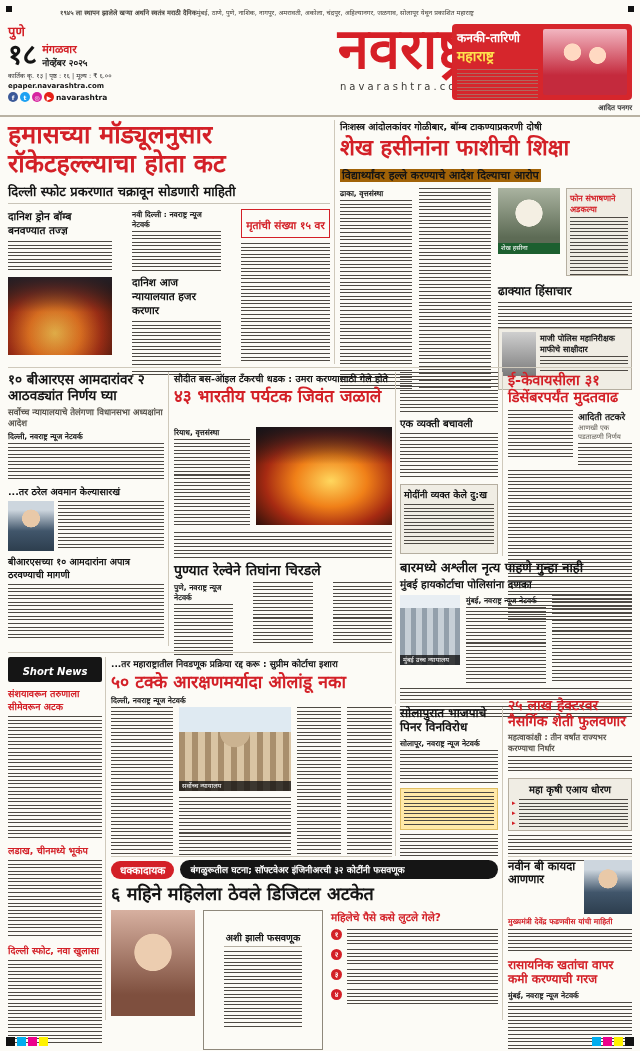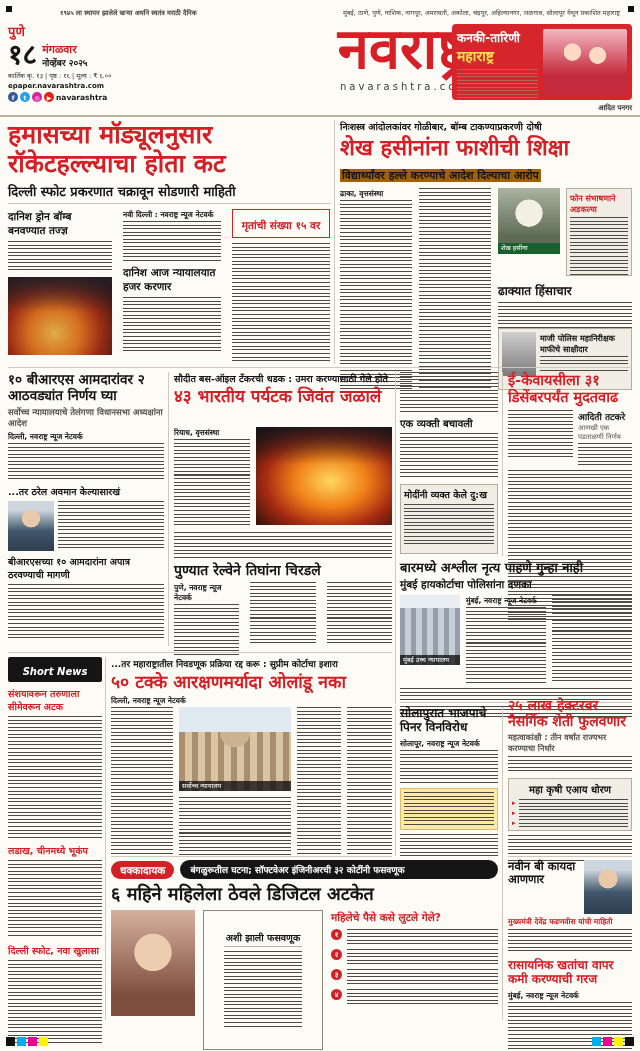--- a/index.html
+++ b/index.html
@@ -4,21 +4,21 @@
 <style>
   *{margin:0;padding:0;box-sizing:border-box}
   body{background:#8a8a8a;font-family:"DejaVu Sans",sans-serif}
   #page{position:relative;width:640px;height:1051px;margin:0 auto;background:#fcfbf6;color:#141414;overflow:hidden}
   .abs{position:absolute}
   .b{font-weight:bold}
   .red{color:#d32027}
   .dim{color:#5a564e}
   .lines{background-image:repeating-linear-gradient(#4e4a44 0 1px,transparent 1px 3.55px)}
   .lines.lt{background-image:repeating-linear-gradient(#97917f 0 1px,transparent 1px 3.55px)}
-  .cols{display:flex;gap:11px}
+  .cols{display:flex;gap:20px}
   .col{flex:1;min-width:0}
   .vline{position:absolute;width:1px;background:#cfc9bb}
   .hline{position:absolute;height:1px;background:#cfc9bb}
   .photo{position:relative;overflow:hidden;background:#999}
   .cap{position:absolute;left:0;right:0;bottom:0;font-size:6.5px;line-height:1.3;color:#fff;background:rgba(15,15,15,.78);padding:1px 3px;white-space:nowrap;overflow:hidden}
   .cap.green{background:rgba(23,94,44,.92)}
   .box{border:1px solid #b5aea0;background:#f0ede4;padding:3px}
   .byline{font-size:7.5px;font-weight:bold;margin-bottom:2px}
   .num{width:11px;height:11px;min-width:11px;border-radius:50%;background:#d32027;color:#fff;font-size:7px;font-weight:bold;display:flex;align-items:center;justify-content:center}
   .sq{position:absolute;width:9px;height:9px}
@@ -35,21 +35,21 @@
   .ph-gray{background:linear-gradient(180deg,#cfcfcf,#7b7b7b)}
 </style>
 </head>
 <body>
 
 <div id="page">
 
   <div class="sq abs" style="left:6px;top:6px;width:6px;height:6px;background:#111"></div>
   <div class="sq abs" style="left:628px;top:6px;width:6px;height:6px;background:#111"></div>
 
-  <div class="abs" style="left:60px;top:8px;width:560px;display:flex;justify-content:space-between;font-size:6.5px;color:#44403a">
+  <div class="abs" style="left:60px;top:8px;width:560px;display:flex;font-size:6.5px;color:#44403a">
     <span class="b">१९४५ ला स्थापन झालेले खऱ्या अर्थाने स्वतंत्र मराठी दैनिक</span>
     <span>मुंबई, ठाणे, पुणे, नाशिक, नागपूर, अमरावती, अकोला, चंद्रपूर, अहिल्यानगर, जळगाव, सोलापूर येथून प्रकाशित महाराष्ट्र</span>
   </div>
 
   <div class="abs" style="left:8px;top:22px;width:156px">
     <div class="b red" style="font-size:13px">पुणे</div>
     <div style="display:flex;gap:5px;align-items:flex-start;margin-top:1px">
       <div class="b" style="font-size:28px;line-height:1">१८</div>
       <div>
         <div class="b red" style="font-size:11px">मंगळवार</div>

